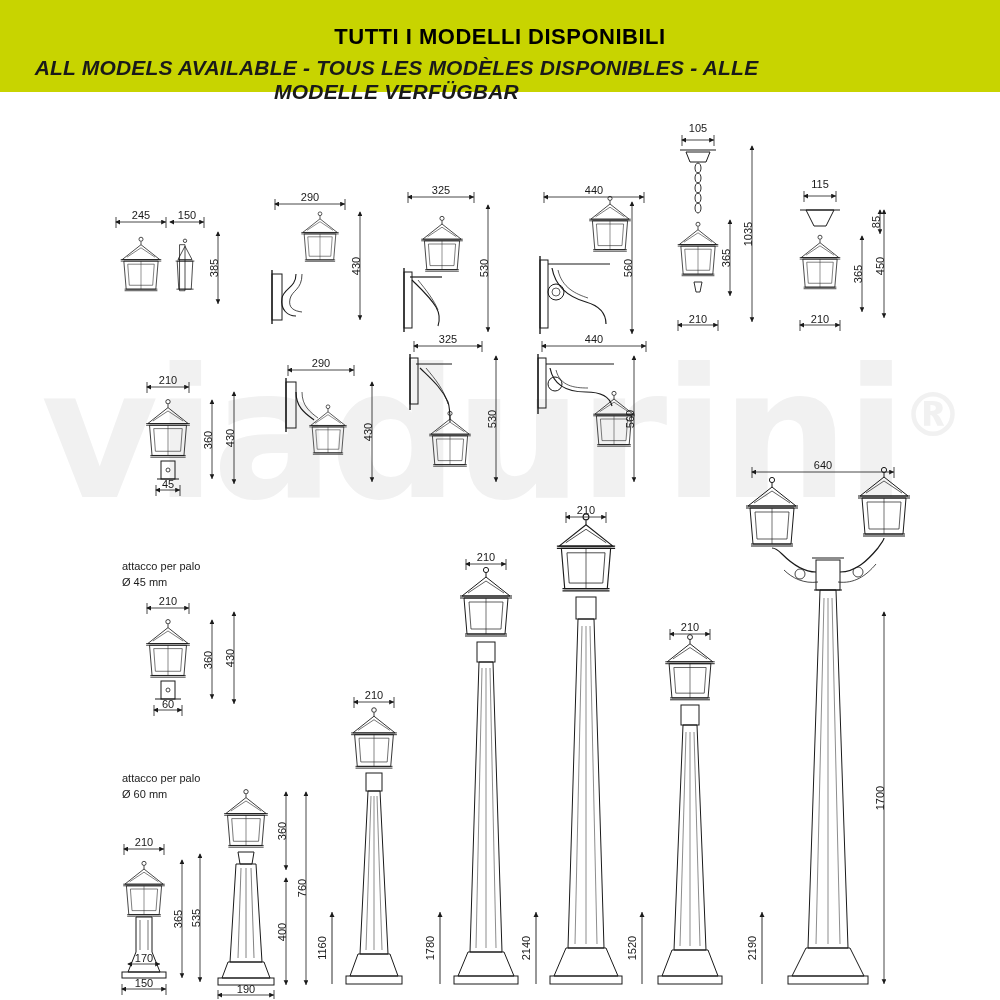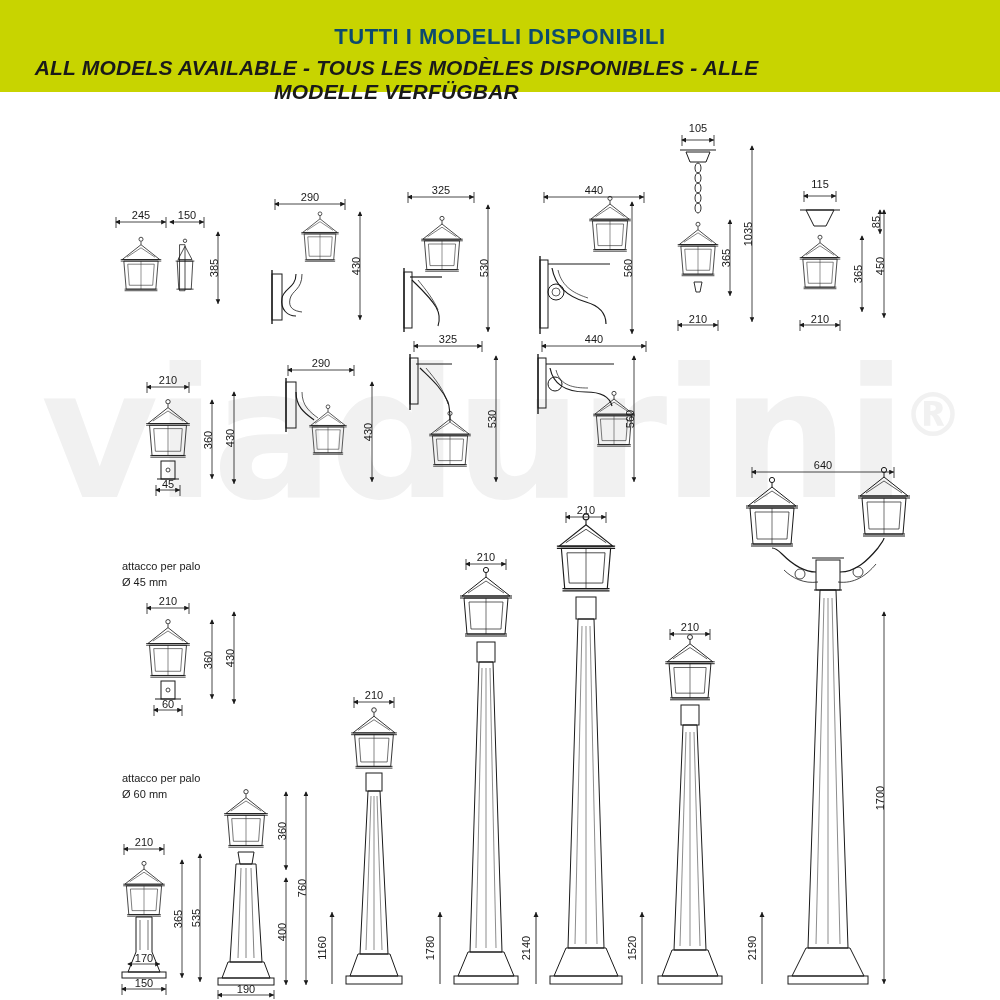--- a/index.html
+++ b/index.html
@@ -12,21 +12,21 @@
   }
   #sheet{position:relative;width:1000px;height:1000px;}
 
   
   .banner{
     position:absolute;left:0;top:0;width:1000px;height:92px;
     background:#c8d400;
   }
   .banner .line1{
     position:absolute;width:1000px;top:24px;text-align:center;
-    font-size:22px;font-weight:bold;color:#0c4a6e;letter-spacing:.5px;
+    font-size:22px;font-weight:bold;color:#000000;letter-spacing:.5px;
   }
   .banner .line2{
     position:absolute;width:793px;top:56px;text-align:center;
     font-size:21px;font-weight:bold;font-style:italic;color:#1a1a1a;letter-spacing:.2px;
   }
 
   
   .watermark{
     position:absolute;left:0;top:330px;width:1000px;
     text-align:center;

